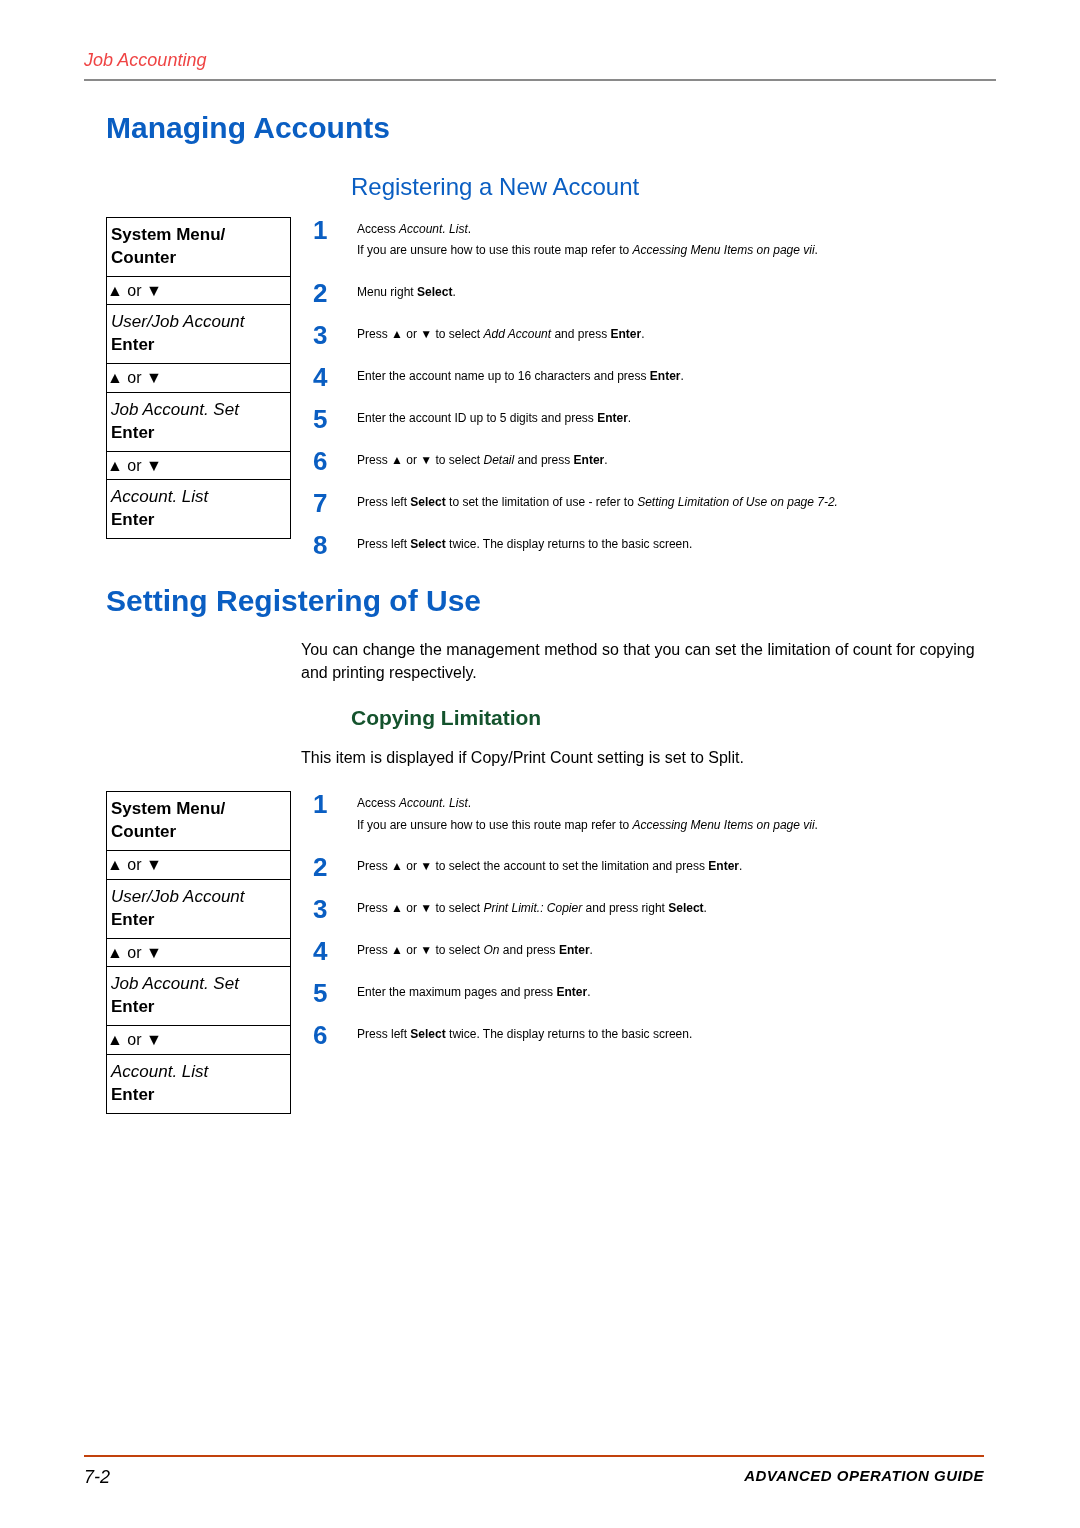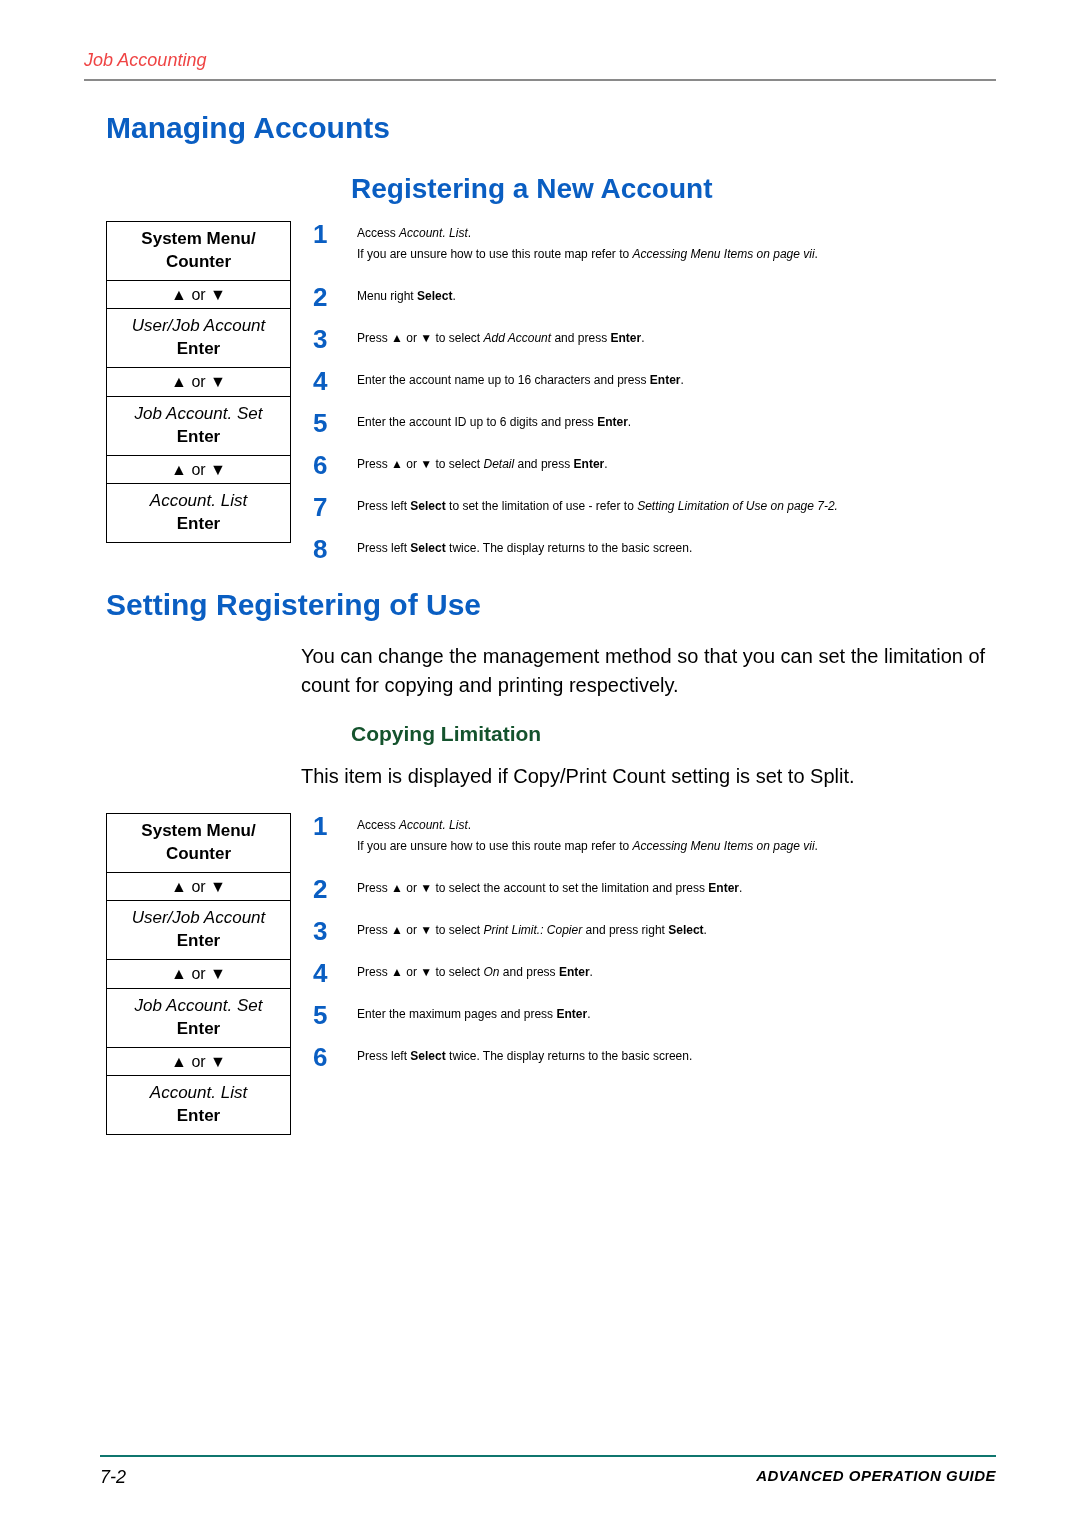--- a/index.html
+++ b/index.html
@@ -1,43 +1,43 @@
 <!DOCTYPE html>
 <html><head>
 <meta charset="utf-8">
 <style>
   * { box-sizing: border-box; margin: 0; padding: 0; }
   html, body { width: 1080px; height: 1528px; background: #ffffff; font-family: Arial, Helvetica, sans-serif; color: #000; }
   .page { padding: 50px 84px 40px 84px; position: relative; height: 100%; }
   .header { font-style: italic; font-size: 18px; color: #ef4444; padding-bottom: 8px; }
   .header-rule { height: 2px; background: #8a8a8a; margin-bottom: 30px; }
   .h1 { color: #0a5ec2; font-size: 30px; font-weight: bold; margin-bottom: 28px; }
-  .h2 { color: #0a5ec2; font-size: 28px; font-weight: bold; }
+  .h2 { color: #0a5ec2; font-size: 24px; font-weight: normal; }
   .h3 { color: #14532d; font-size: 21px; font-weight: bold; }
   .italic { font-style: italic; }
   .bold { font-weight: bold; }
   .section { margin-bottom: 26px; padding-left: 22px; }
   .row { display: flex; align-items: flex-start; }
   .left-col { width: 185px; flex-shrink: 0; }
   .mid-gap { width: 10px; flex-shrink: 0; }
   .right-col { flex: 1; padding-left: 12px; }
-  .menu-box { border: 1.5px solid #000; font-size: 17px; text-align: center; }
+  .menu-box { border: 1.5px solid #000; font-size: 17px; }
   .menu-cell { border-bottom: 1.5px solid #000; padding: 6px 4px; line-height: 1.35; }
   .menu-cell:last-child { border-bottom: none; }
   .or-cell { font-size: 16px; padding: 3px 0; }
   .subh-row { margin-bottom: 16px; }
   .subh-row .right-col { padding-left: 50px; }
   .steps { list-style: none; display: flex; flex-direction: column; gap: 16px; }
   .step { display: flex; align-items: flex-start; }
   .step-num { color: #0a5ec2; font-size: 26px; font-weight: bold; width: 44px; flex-shrink: 0; text-align: left; line-height: 1; padding-top: 0; }
   .step-body { flex: 1; font-size: 12px; line-height: 1.45; padding-top: 4px; }
   .step-body p { margin-bottom: 4px; }
-  .intro-text { font-size: 20px; line-height: 1.45; }
+  .intro-text { font-size: 16px; line-height: 1.45; }
   .indent-block { margin-left: 195px; }
-  .footer { position: absolute; bottom: 40px; left: 84px; right: 84px; border-top: 2px solid #0f766e; padding-top: 10px; display: flex; justify-content: space-between; font-size: 18px; margin-left: 16px; }
+  .footer { position: absolute; bottom: 40px; left: 84px; right: 96px; border-top: 2px solid #c2410c; padding-top: 10px; display: flex; justify-content: space-between; font-size: 18px; }
   .footer .pg { font-style: italic; }
   .footer .guide { font-style: italic; font-weight: bold; letter-spacing: 0.5px; font-size: 15px; }
   .tri-up::before { content: "▲"; }
   .tri-down::before { content: "▼"; }
 </style>
 </head>
 <body>
 
 <div class="page">
 
@@ -111,21 +111,21 @@
           </li>
           <li class="step">
             <div class="step-num">4</div>
             <div class="step-body">
               <p><span>Enter the account name up to 16 characters and press </span><span class="bold">Enter</span><span>.</span></p>
             </div>
           </li>
           <li class="step">
             <div class="step-num">5</div>
             <div class="step-body">
-              <p><span>Enter the account ID up to 6 digits and press </span><span class="bold">Enter</span><span>.</span></p>
+              <p><span>Enter the account ID up to 5 digits and press </span><span class="bold">Enter</span><span>.</span></p>
             </div>
           </li>
           <li class="step">
             <div class="step-num">6</div>
             <div class="step-body">
               <p><span>Press </span><span class="tri-up"></span><span> or </span><span class="tri-down"></span><span> to select </span><span class="italic">Detail</span><span> and press </span><span class="bold">Enter</span><span>.</span></p>
             </div>
           </li>
           <li class="step">
             <div class="step-num">7</div>

